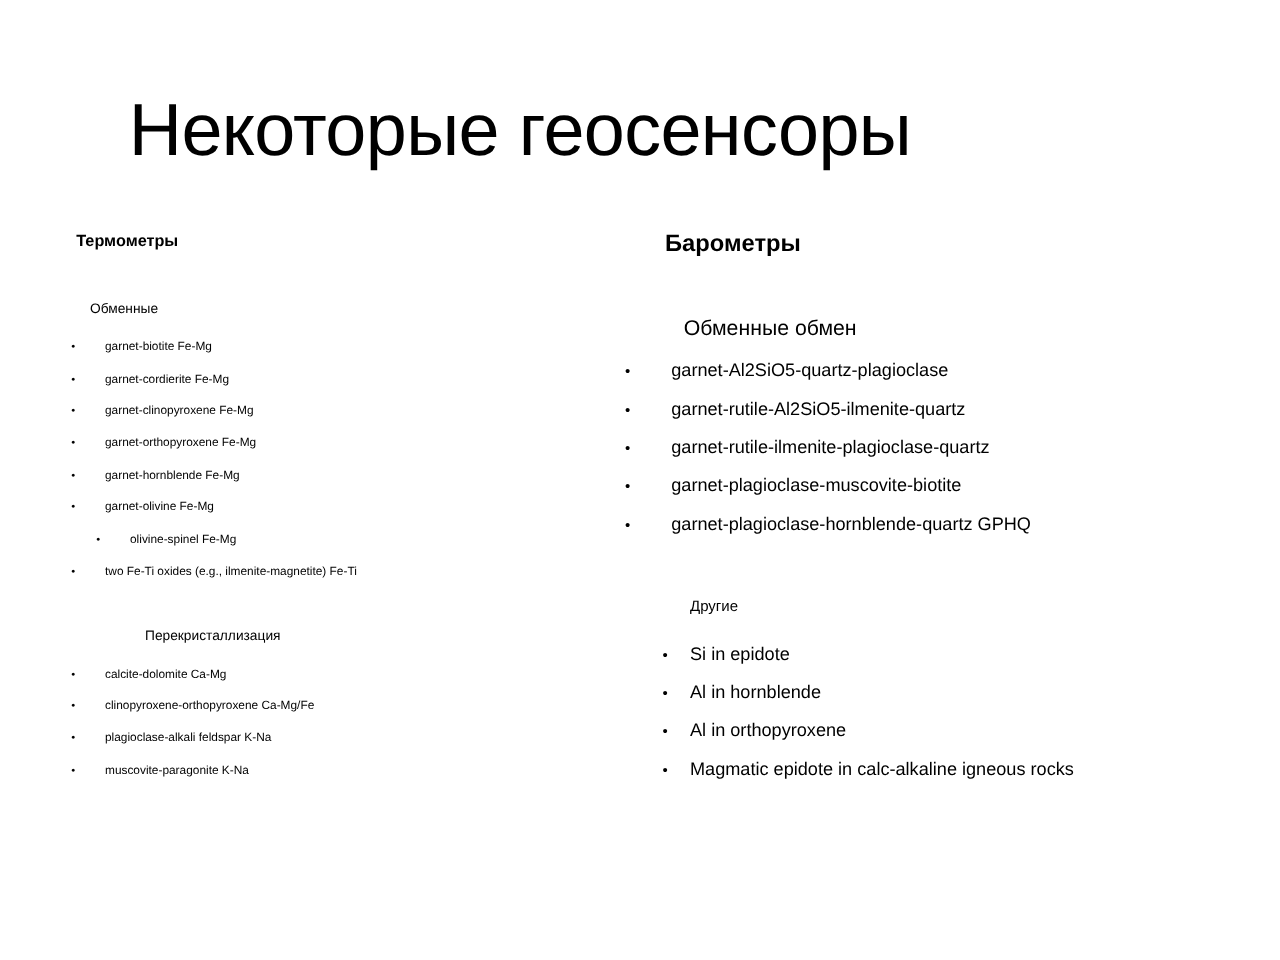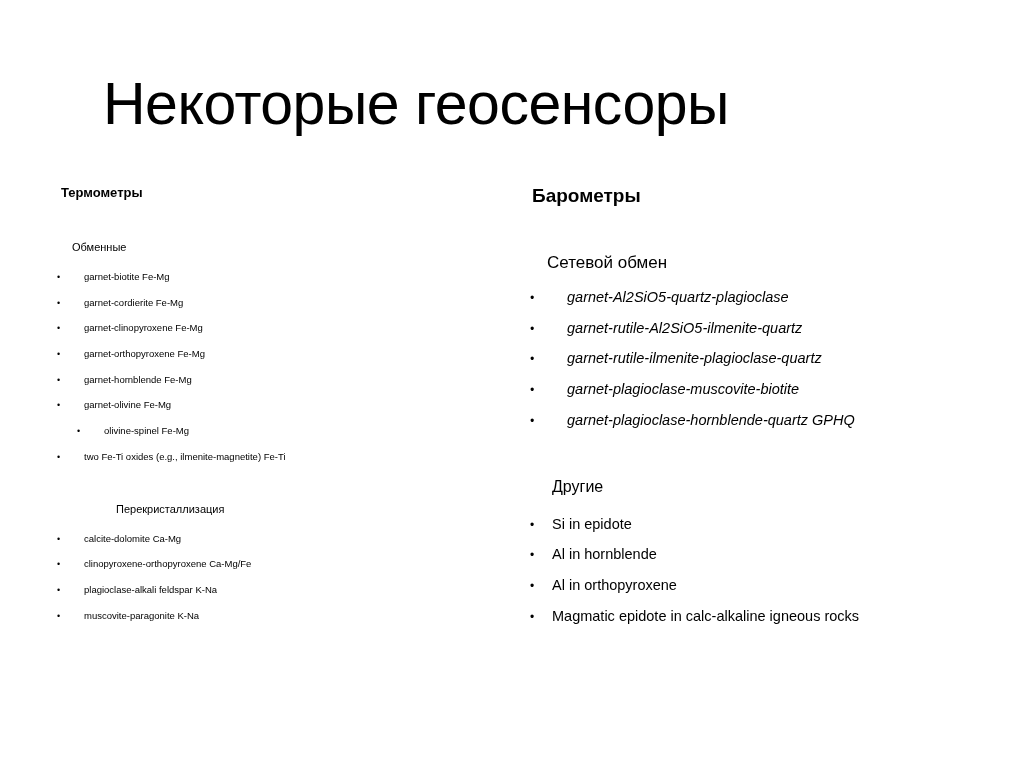--- a/index.html
+++ b/index.html
@@ -54,27 +54,26 @@
       left: 532px;
       font-size: 19px;
       font-weight: bold;
     }
     .right-sub {
       left: 547px;
       font-size: 17px;
     }
     .right-sub2 {
       left: 552px;
-      font-size: 16px;
+      font-size: 12px;
     }
     .right-item {
-      left: 530px;
+      left: 500px;
       font-size: 14.5px;
       line-height: 18px;
-      font-style: italic;
     }
     .right-item .bullet {
       display: inline-block;
       width: 37px;
       font-size: 12px;
     }
     .right-item2 {
       left: 530px;
       font-size: 14.5px;
       line-height: 18px;
@@ -105,21 +104,21 @@
 
 <div class="abs left-sub" style="top:503px;margin-left:44px;">Перекристаллизация</div>
 
 <div class="abs left-item" style="top:533px;"><span class="bullet">•</span><span>calcite-dolomite Ca-Mg</span></div>
 <div class="abs left-item" style="top:558px;"><span class="bullet">•</span><span>clinopyroxene-orthopyroxene Ca-Mg/Fe</span></div>
 <div class="abs left-item" style="top:584px;"><span class="bullet">•</span><span>plagioclase-alkali feldspar K-Na</span></div>
 <div class="abs left-item" style="top:610px;"><span class="bullet">•</span><span>muscovite-paragonite K-Na</span></div>
 
 <div class="abs right-heading" style="top:185px;">Барометры</div>
 
-<div class="abs right-sub" style="top:253px;">Сетевой обмен</div>
+<div class="abs right-sub" style="top:253px;">Обменные обмен</div>
 
 <div class="abs right-item" style="top:288px;"><span class="bullet">•</span><span>garnet-Al2SiO5-quartz-plagioclase</span></div>
 <div class="abs right-item" style="top:319px;"><span class="bullet">•</span><span>garnet-rutile-Al2SiO5-ilmenite-quartz</span></div>
 <div class="abs right-item" style="top:349px;"><span class="bullet">•</span><span>garnet-rutile-ilmenite-plagioclase-quartz</span></div>
 <div class="abs right-item" style="top:380px;"><span class="bullet">•</span><span>garnet-plagioclase-muscovite-biotite</span></div>
 <div class="abs right-item" style="top:411px;"><span class="bullet">•</span><span>garnet-plagioclase-hornblende-quartz GPHQ</span></div>
 
 <div class="abs right-sub2" style="top:478px;">Другие</div>
 
 <div class="abs right-item2" style="top:515px;"><span class="bullet">•</span><span>Si in epidote</span></div>

